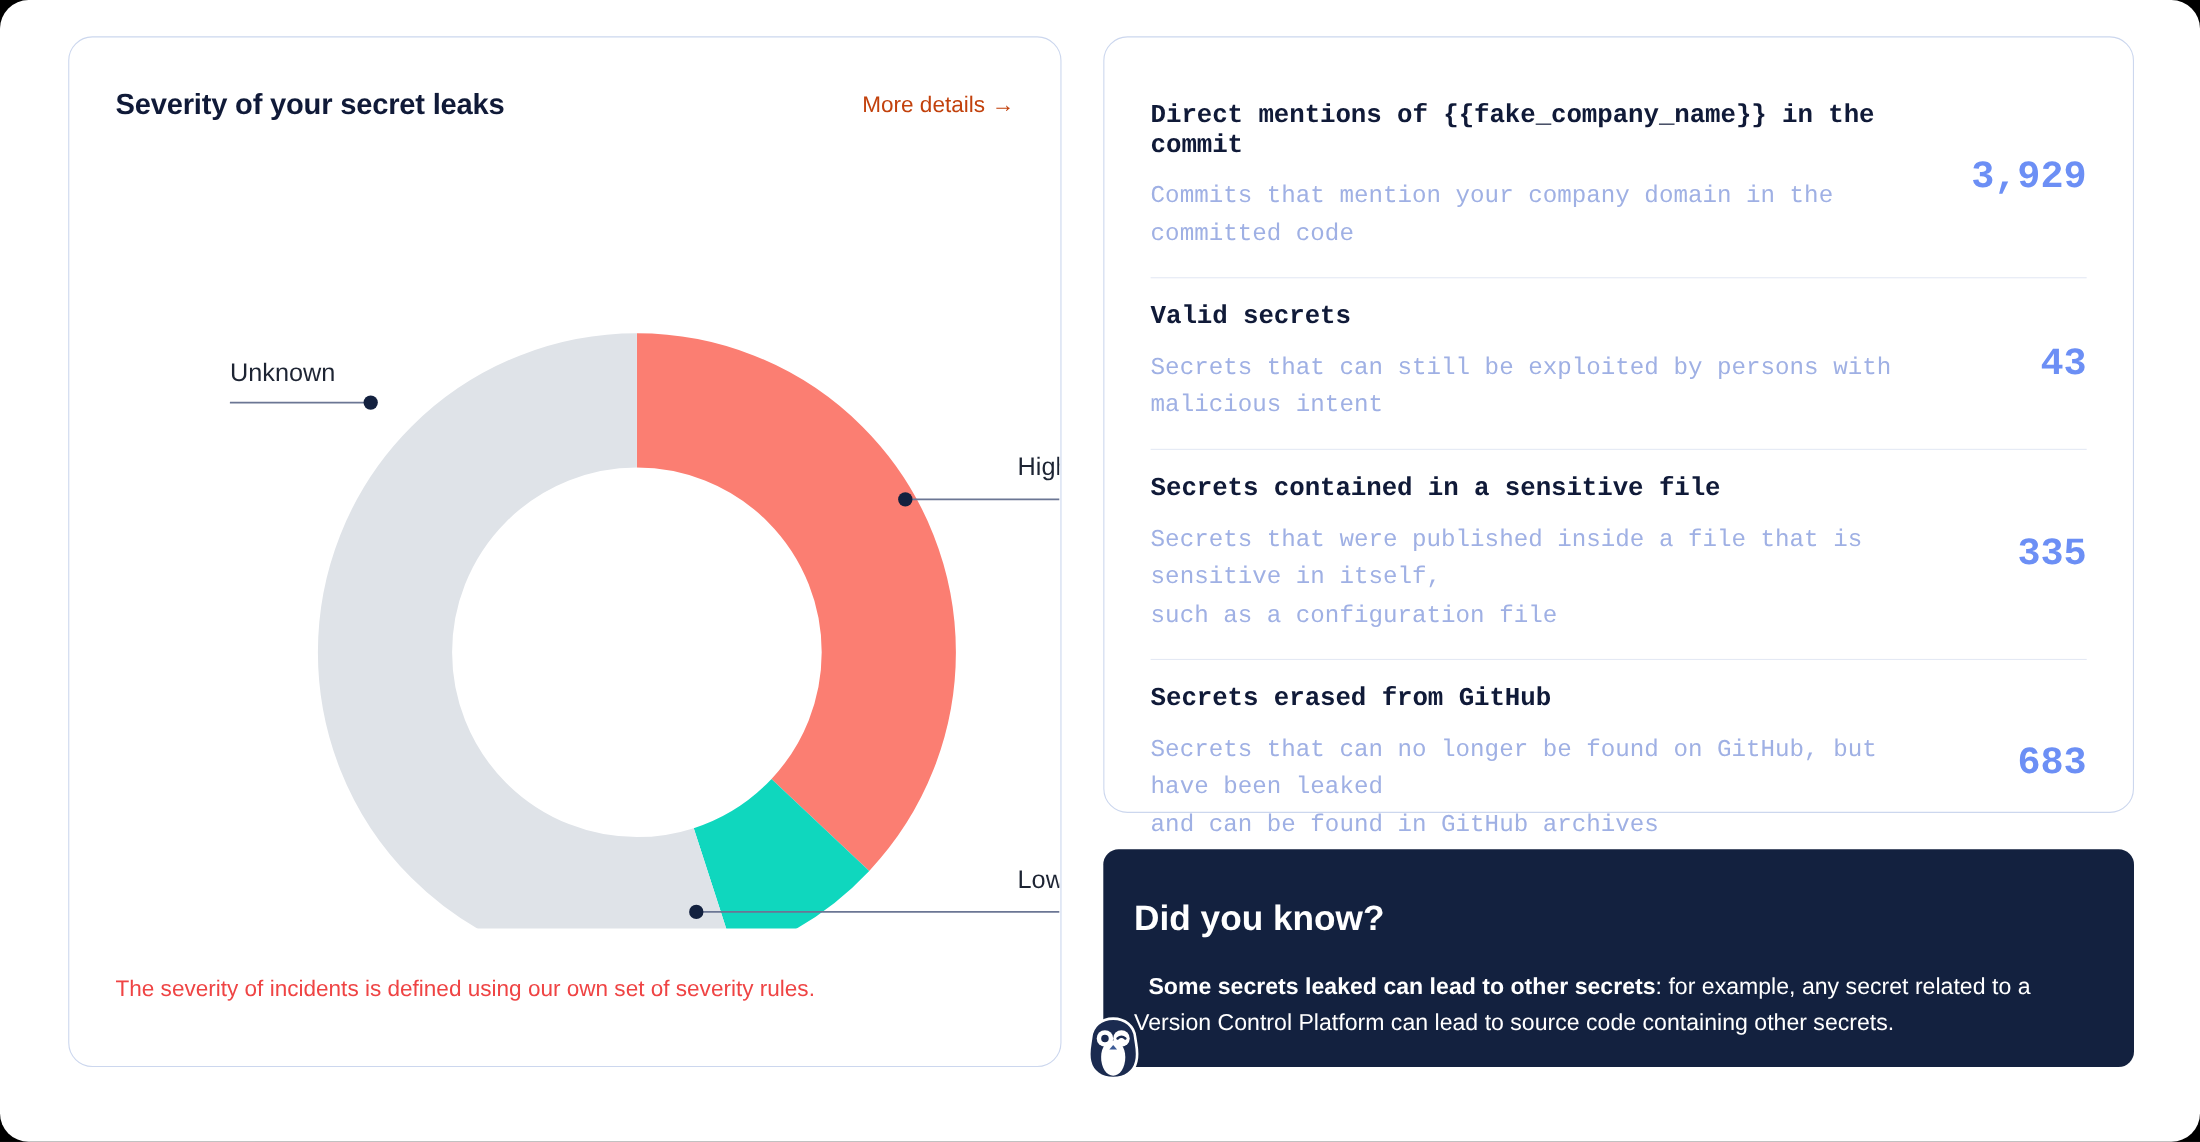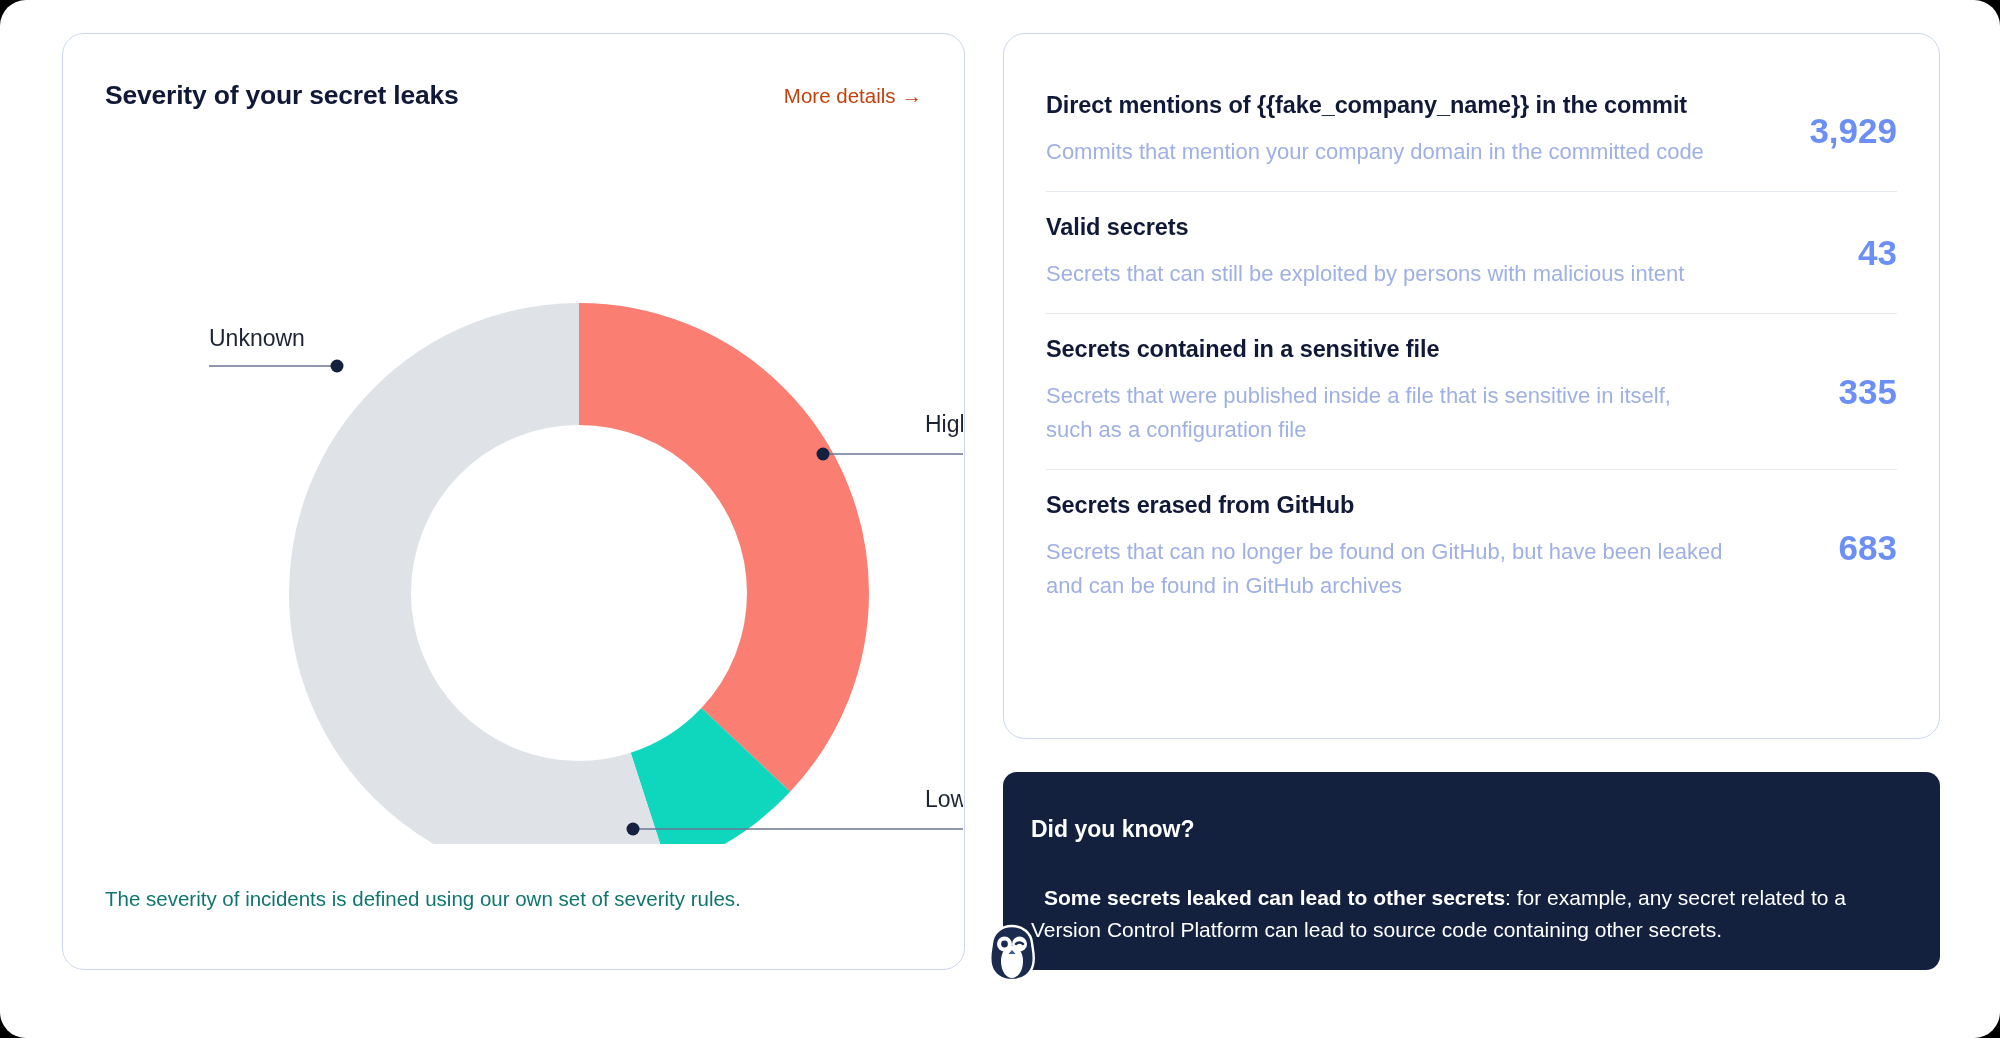--- a/index.html
+++ b/index.html
@@ -69,21 +69,21 @@
     top: 110px;
     width: 900px;
     height: 700px;
   }
 
   .chart-footnote {
     position: absolute;
     left: 42px;
     bottom: 58px;
     font-size: 20.5px;
-    color: #0f766e;
+    color: #ef4444;
   }
 
   
   .right-card {
     position: absolute;
     left: 1003px;
     top: 33px;
     width: 937px;
     height: 706px;
     background: #ffffff;
@@ -97,20 +97,21 @@
     right: 42px;
     top: 36px;
     bottom: 22px;
   }
   .metric-row {
     position: relative;
     display: flex;
     align-items: flex-start;
     padding: 22px 0 22px 0;
     border-bottom: 1.5px solid #e4e9f4;
+    font-family: Liberation Mono, monospace;
   }
   .metric-row.last { border-bottom: none; }
   .metric-text { flex: 1 1 auto; padding-right: 18px; }
   .metric-title {
     font-size: 23.5px;
     font-weight: bold;
     color: #101a38;
     letter-spacing: -0.1px;
     margin-bottom: 16px;
   }
@@ -139,21 +140,21 @@
     top: 772px;
     width: 937px;
     height: 198px;
     background: #13213f;
     border-radius: 14px;
   }
   .tip-title {
     position: absolute;
     left: 28px;
     top: 44px;
-    font-size: 23px;
+    font-size: 32px;
     font-weight: bold;
     color: #ffffff;
   }
   .tip-body {
     position: absolute;
     left: 28px;
     top: 110px;
     right: 30px;
     font-size: 21px;
     color: #ffffff;

